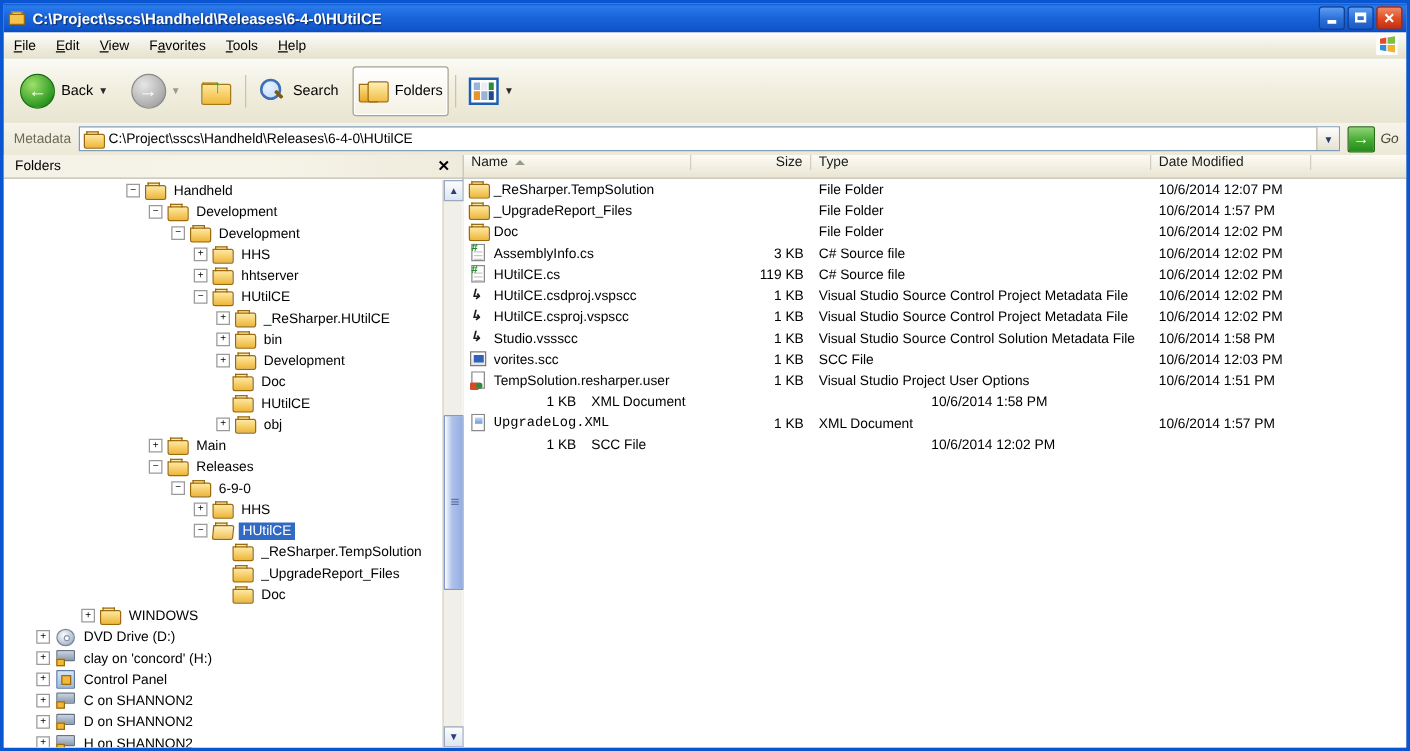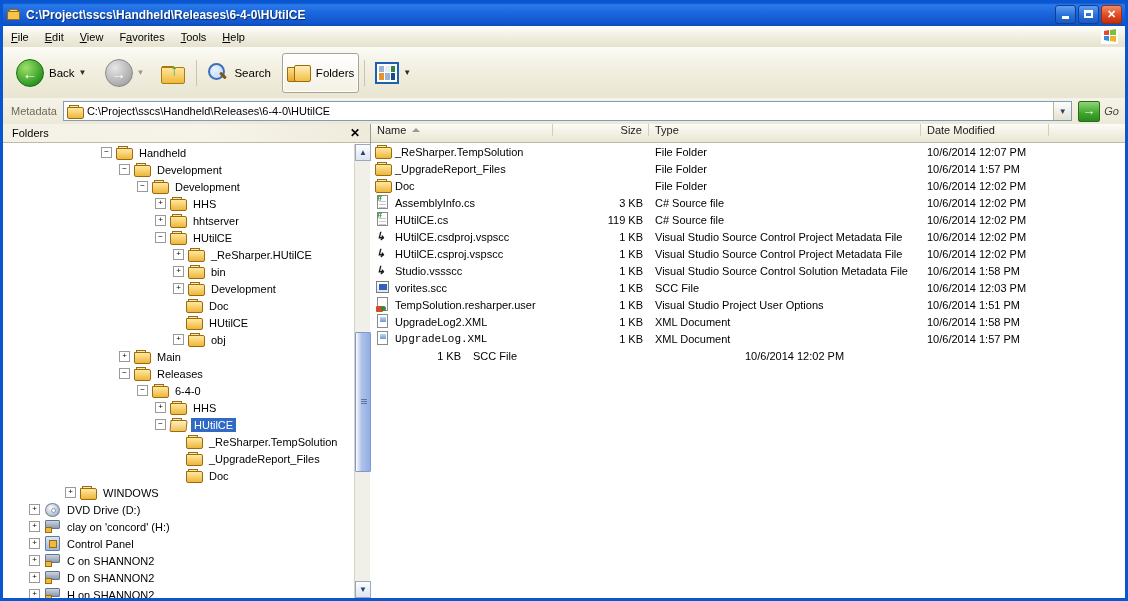--- a/index.html
+++ b/index.html
@@ -398,21 +398,21 @@
                 <i class="f1"></i>
               </span>
               <span class="tlabel">Releases</span>
             </div>
             <div class="trow" style="padding-left: 134px;">
               <span class="tgl">−</span>
               <span class="tfold">
                 <i class="f2"></i>
                 <i class="f1"></i>
               </span>
-              <span class="tlabel">6-4-0</span>
+              <span class="tlabel">6-9-0</span>
             </div>
             <div class="trow" style="padding-left: 152px;">
               <span class="tgl">+</span>
               <span class="tfold">
                 <i class="f2"></i>
                 <i class="f1"></i>
               </span>
               <span class="tlabel">HHS</span>
             </div>
             <div class="trow sel" style="padding-left: 152px;">
@@ -713,26 +713,20 @@
               <span>1 KB</span>
             </div>
             <div class="fcell" style="width: 272px;">
               <span>Visual Studio Project User Options</span>
             </div>
             <div class="fcell" style="width: 128px;">
               <span>10/6/2014 1:51 PM</span>
             </div>
           </div>
           <div class="frow">
-            <div class="fcell name" style="width: 182px;">
-              <span class="ficon ic-xml">
-                <i class="p"></i>
-              </span>
-              <span>UpgradeLog2.XML</span>
-            </div>
             <div class="fcell size" style="width: 96px;">
               <span>1 KB</span>
             </div>
             <div class="fcell" style="width: 272px;">
               <span>XML Document</span>
             </div>
             <div class="fcell" style="width: 128px;">
               <span>10/6/2014 1:58 PM</span>
             </div>
           </div>

